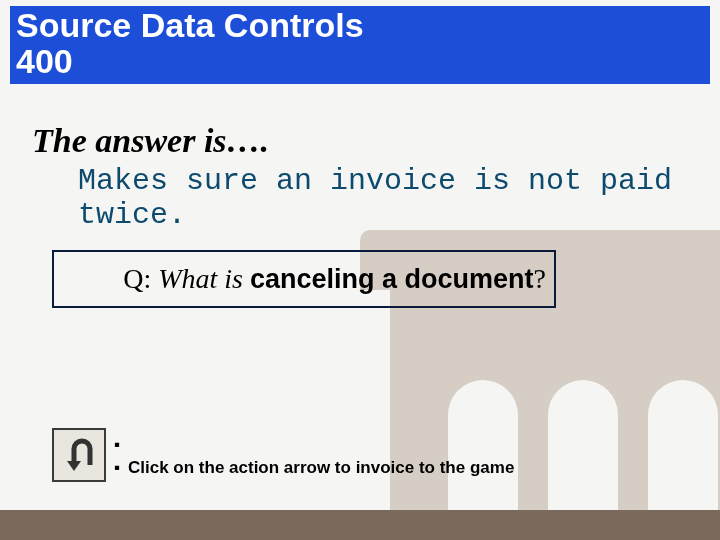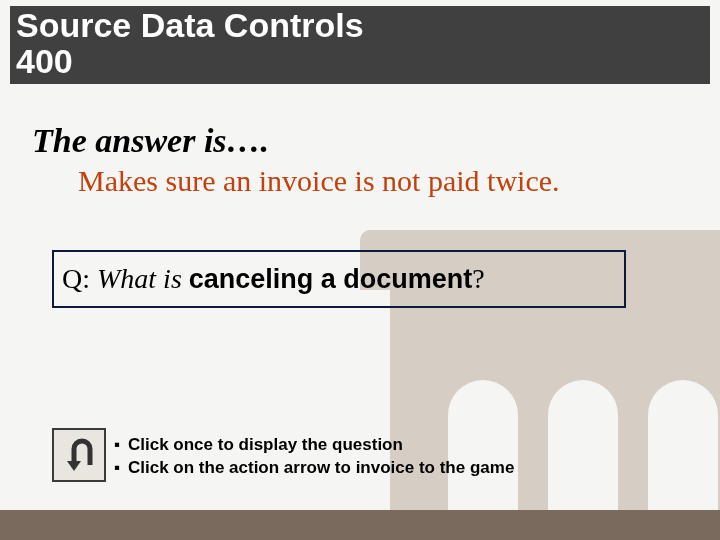--- a/index.html
+++ b/index.html
@@ -39,21 +39,21 @@
   .bg-notch1 { left: 448px; }
   .bg-notch2 { left: 548px; }
   .bg-notch3 { left: 648px; }
   
   .title-bar {
     position: absolute;
     left: 10px;
     top: 6px;
     right: 10px;
     height: 78px;
-    background: #404040;
+    background: #1d4ed8;
     color: #fff;
     padding: 2px 6px 0 6px;
   }
   .title-bar .t1 {
     font-size: 34px;
     font-weight: bold;
     line-height: 1.05;
     font-family: Arial, Helvetica, sans-serif;
   }
   .title-bar .t2 {
@@ -69,35 +69,35 @@
     font-family: "Times New Roman", Times, serif;
     font-style: italic;
     font-weight: bold;
     font-size: 34px;
     color: #000;
   }
   .answer-body {
     position: absolute;
     left: 78px;
     top: 164px;
-    font-family: Liberation Serif, serif;
+    font-family: Liberation Mono, monospace;
     font-size: 30px;
-    color: #c2410c;
+    color: #0c4a6e;
   }
   
   .question-box {
     position: absolute;
     left: 52px;
     top: 250px;
-    width: 574px;
+    width: 504px;
     height: 58px;
     border: 2px solid #0a1a3a;
     display: flex;
     align-items: center;
-    justify-content: flex-start;
+    justify-content: flex-end;
     padding: 13px 8px;
     background: rgba(245,245,243,0.0);
   }
   .question-box .qtext {
     font-family: "Times New Roman", Times, serif;
     font-size: 28px;
     color: #000;
     white-space: nowrap;
   }
   .question-box .qtext .ital { font-style: italic; }
@@ -168,21 +168,20 @@
       <svg width="40" height="40" viewBox="0 0 40 40">
         <path d="M15 30 L15 14 A8 8 0 0 1 31 14 L31 30" fill="none" stroke="#333" stroke-width="5" stroke-linecap="butt"></path>
         <path d="M8 26 L15 36 L22 26 Z" fill="#333"></path>
       </svg>
     </span>
   </div>
 
   <div class="instructions">
     <div class="row">
       <span class="bullet">▪</span>
-      <span>Click once to display the question</span>
     </div>
     <div class="row">
       <span class="bullet">▪</span>
       <span>Click on the action arrow to invoice to the game</span>
     </div>
   </div>
 
   <div class="bottom-strip"></div>
 </div>
 

